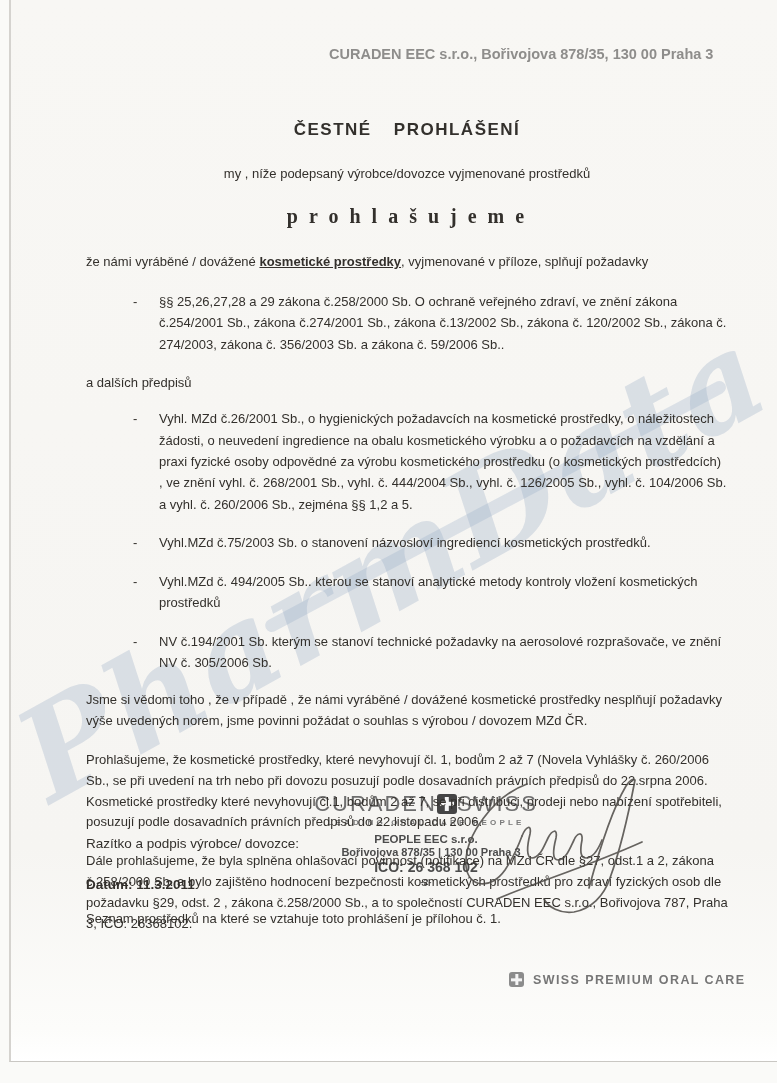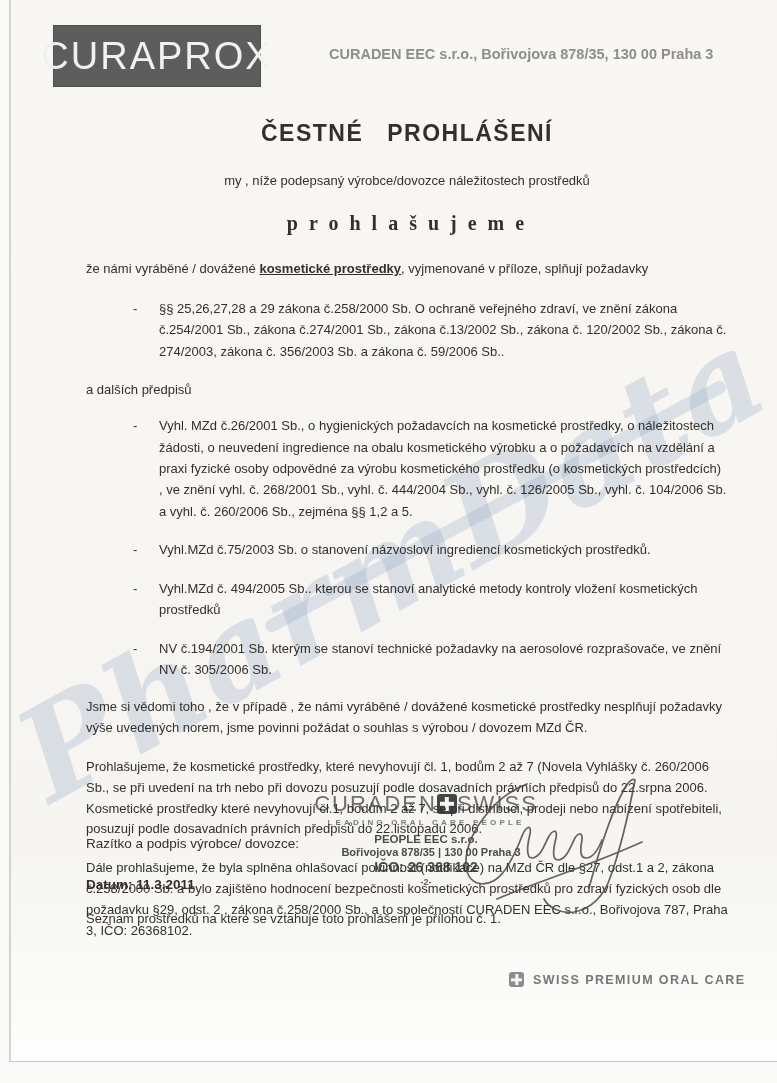--- a/index.html
+++ b/index.html
@@ -40,21 +40,21 @@
   .logo-box span {
     color:#f2f1ef; font-size:38px; letter-spacing:2px; font-weight:400;
   }
   .company-line {
     position:absolute; left:318px; top:46px; width:430px;
     color:#8e8d8b; font-weight:bold; font-size:14.5px;
   }
   
   .content { position:absolute; left:75px; top:120px; width:642px; z-index:2; }
   .doc-title {
-    text-align:center; font-weight:bold; font-size:23px;
+    text-align:center; font-weight:bold; font-size:17px;
     letter-spacing:1.5px; word-spacing:16px; margin-bottom:26px;
   }
   .intro-line { text-align:center; font-size:13px; margin-bottom:24px; }
   .declare-word {
     text-align:center; font-family:"Liberation Serif", serif;
     font-weight:bold; font-size:20px; letter-spacing:3px; margin-bottom:24px;
   }
   .para { font-size:13px; line-height:1.6; margin-bottom:18px; }
   .para .bold-u { font-weight:bold; text-decoration:underline; }
   .bullet { position:relative; padding-left:73px; font-size:13px; line-height:1.65; margin-bottom:17px; }
@@ -97,28 +97,25 @@
 </style>
 </head>
 <body>
 
 <div class="screen">
   <div class="page">
 
     <div class="watermark-text">PharmData s...</div>
     <div class="watermark-stroke"></div>
 
-    <div class="logo-box">
-      <span>CURAPROX</span>
-    </div>
     <div class="company-line">CURADEN EEC s.r.o., Bořivojova 878/35, 130 00 Praha 3</div>
 
     <div class="content">
       <div class="doc-title">ČESTNÉ PROHLÁŠENÍ</div>
-      <div class="intro-line">my , níže podepsaný  výrobce/dovozce náležitostech prostředků</div>
+      <div class="intro-line">my , níže podepsaný  výrobce/dovozce vyjmenované prostředků</div>
       <div class="declare-word">p r o h l a š u j e m e</div>
 
       <div class="para"><span>že námi vyráběné / dovážené  </span><span class="bold-u">kosmetické prostředky</span><span>, vyjmenované v příloze, splňují požadavky</span></div>
 
       <div class="bullet gap-lg">
         <span class="dash">-</span>
         <span>§§ 25,26,27,28 a 29 zákona č.258/2000 Sb. O ochraně veřejného zdraví, ve znění zákona č.254/2001 Sb., zákona č.274/2001 Sb., zákona č.13/2002 Sb., zákona č. 120/2002 Sb., zákona č. 274/2003, zákona č. 356/2003 Sb. a zákona č. 59/2006 Sb..</span>
       </div>
 
       <div class="interlude">a dalších předpisů</div>

